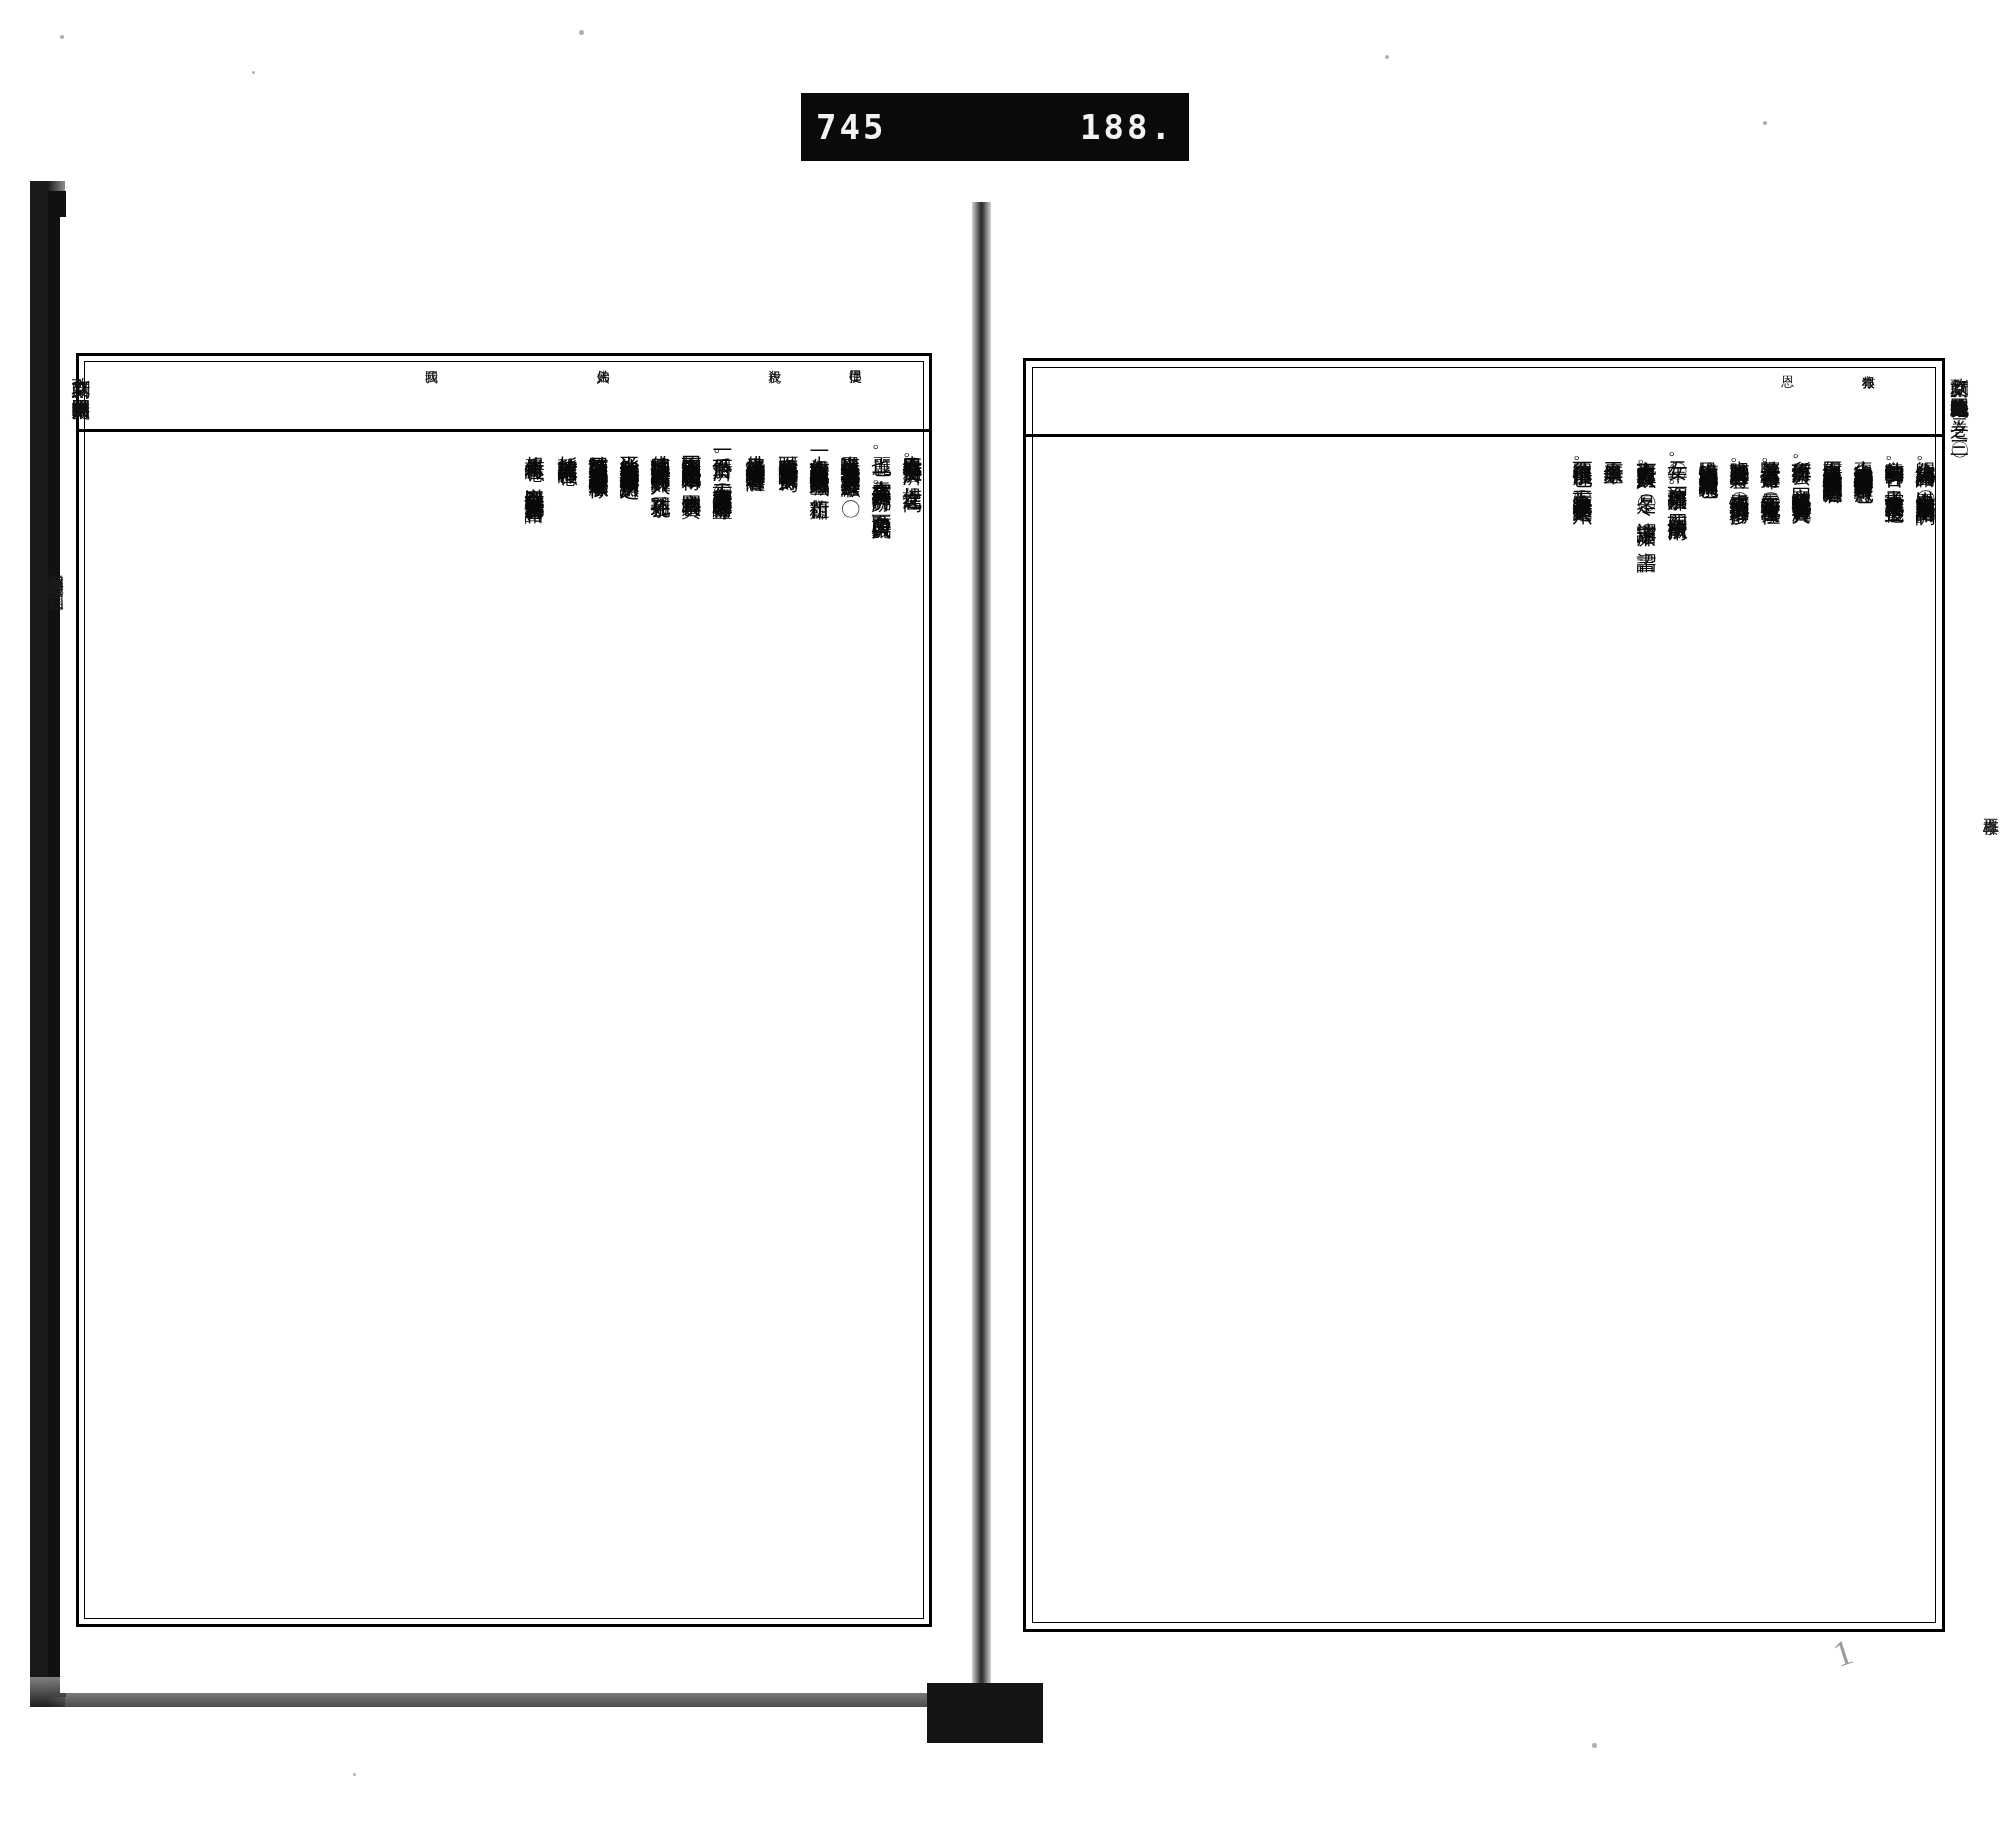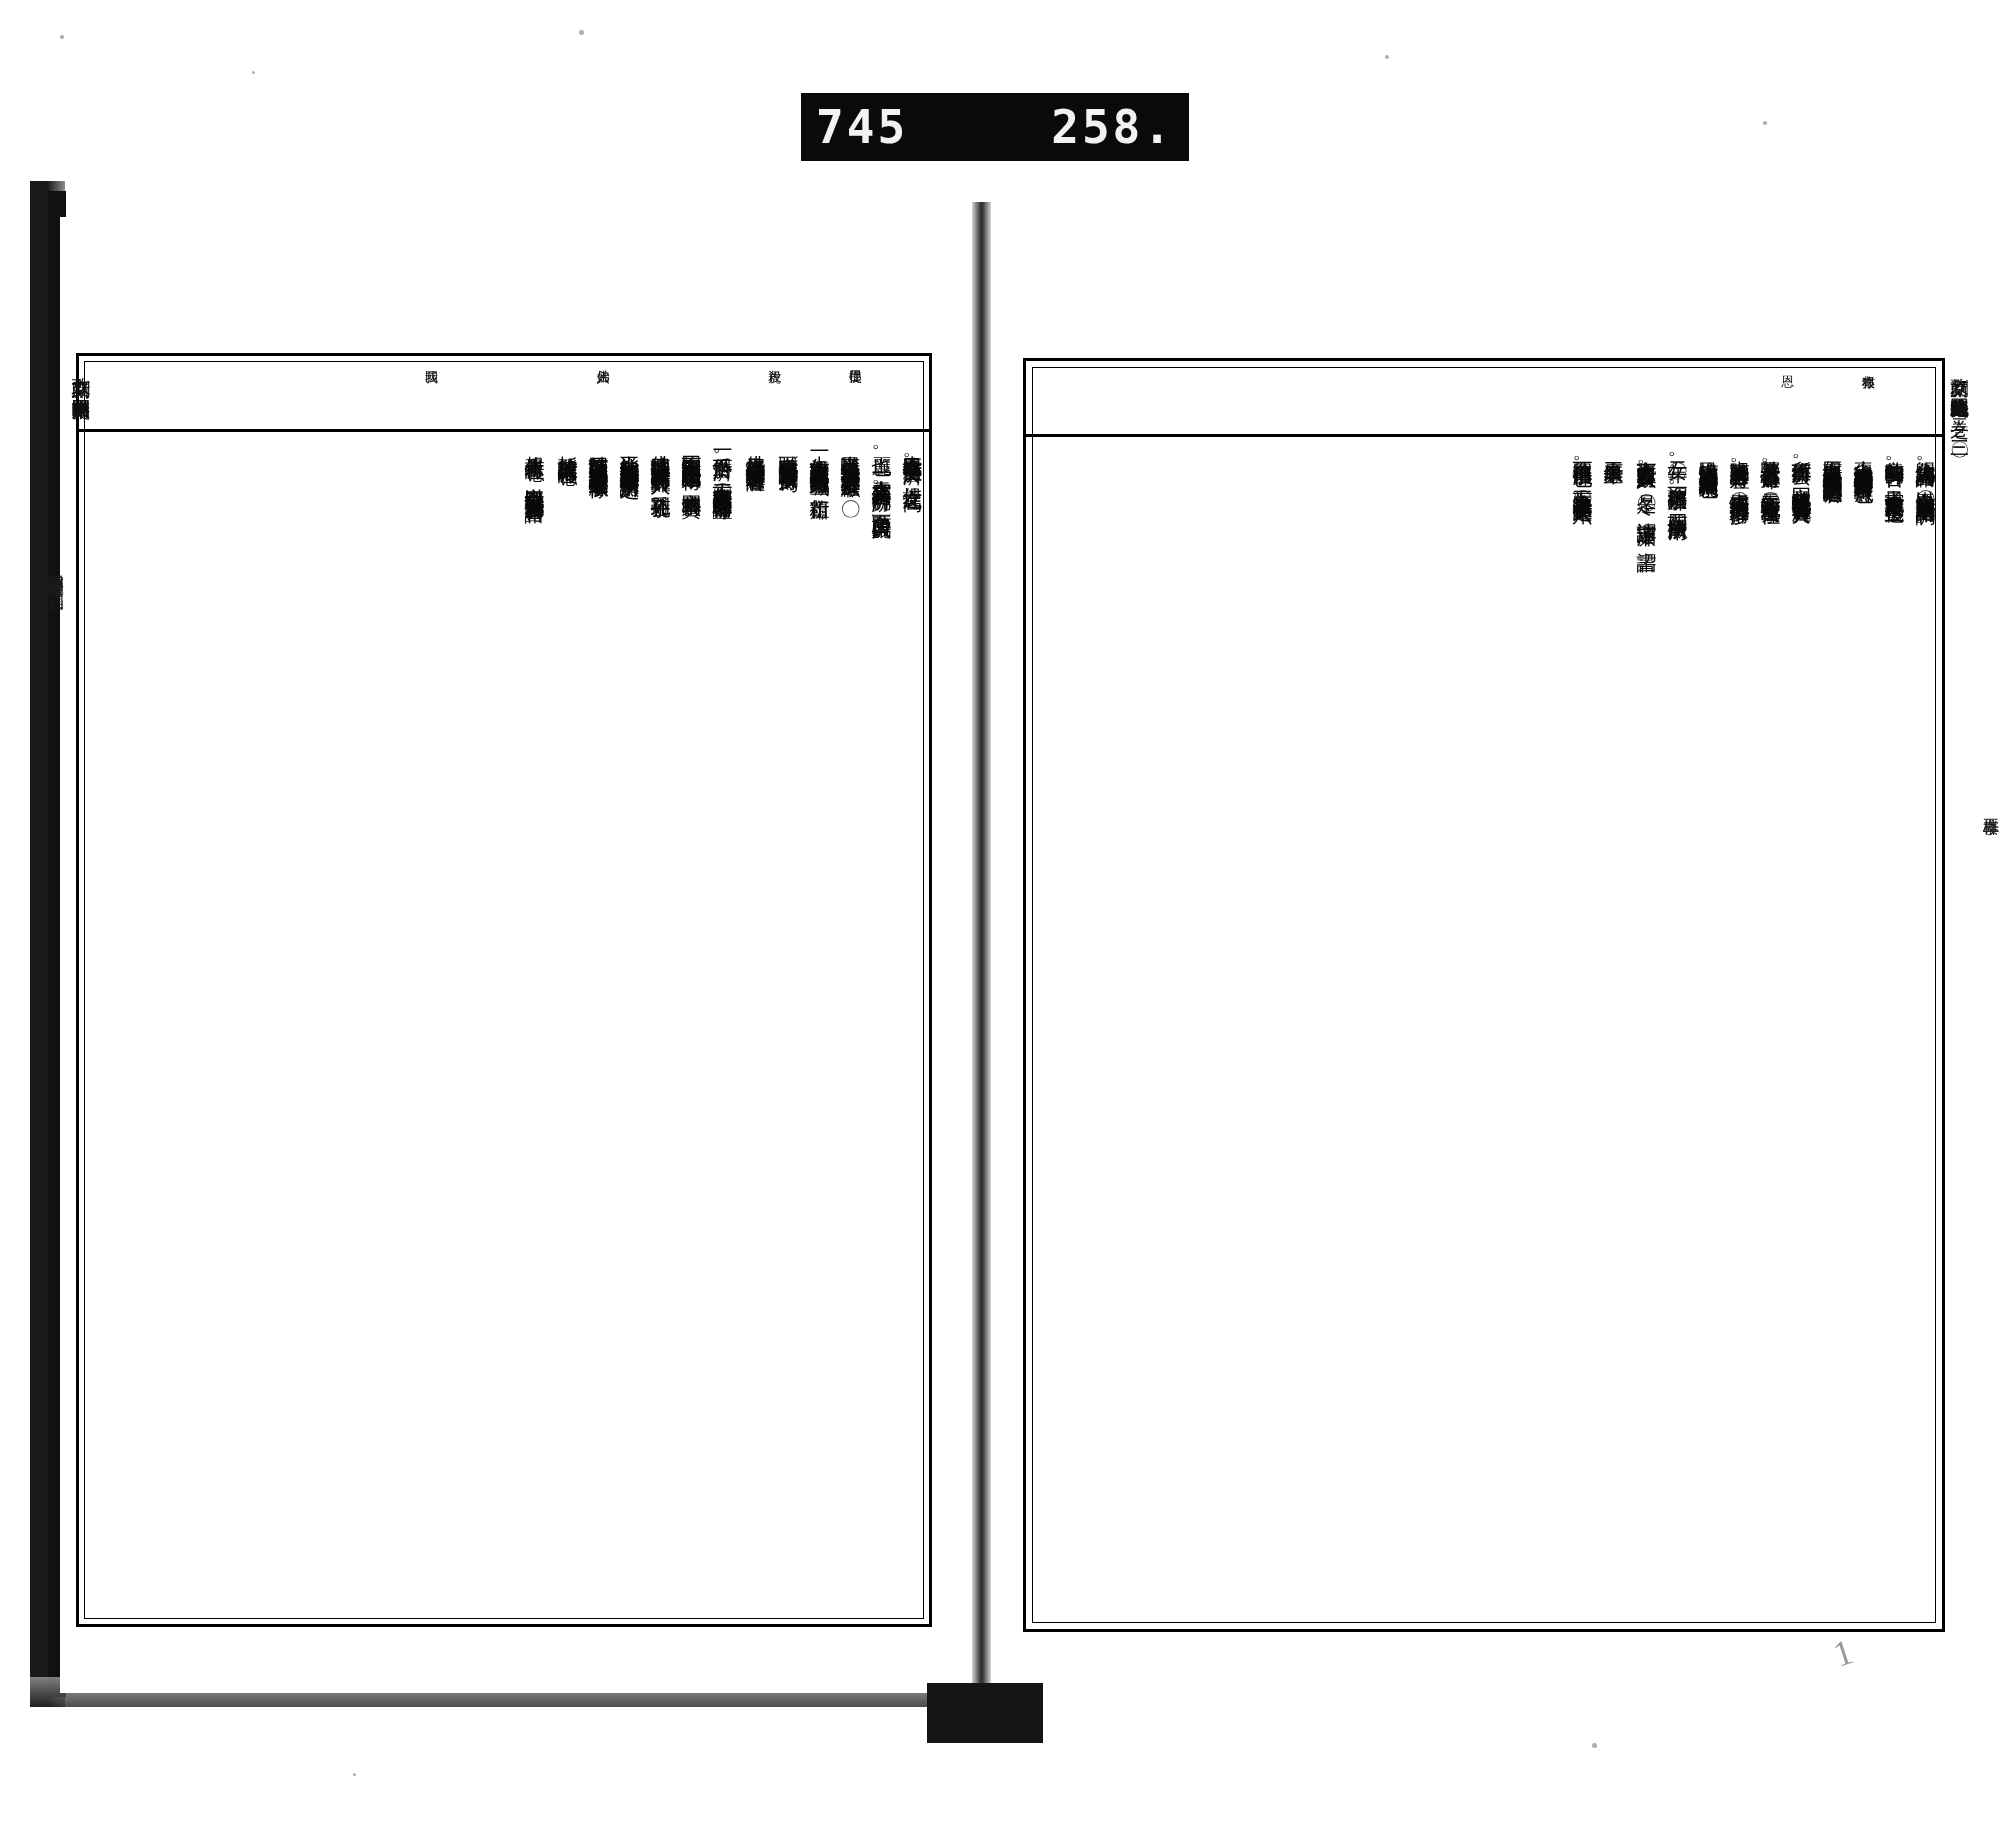--- a/index.html
+++ b/index.html
@@ -39,21 +39,21 @@
     background: #0a0a0a;
     display: flex;
     align-items: center;
     justify-content: space-between;
     padding: 0 15px;
     box-sizing: border-box;
   }
   .counter span {
     color: #f2f2f2;
     font-family: "DejaVu Sans Mono", monospace;
-    font-size: 46px;
+    font-size: 34px;
     letter-spacing: 3px;
     font-weight: bold;
   }
 
   
   .gutter {
     position: absolute;
     left: 972px;
     top: 202px;
     width: 19px;
@@ -231,21 +231,21 @@
   <div class="speck" style="left:60px;  top:35px;  width:3.5px;  height:3.5px;"></div>
   <div class="speck" style="left:252px;  top:71px; width:3px;  height:3px;"></div>
   <div class="speck" style="left:579px; top:30px;  width:4.5px;  height:4.5px;"></div>
   <div class="speck" style="left:1385px; top:55px; width:4px;  height:4px;"></div>
   <div class="speck" style="left:1763px; top:121px; width:3.5px;  height:3.5px;"></div>
   <div class="speck" style="left:1592px; top:1743px;width:4.5px;  height:4.5px;"></div>
   <div class="speck" style="left:353px;  top:1773px;width:3px;  height:3px;"></div>
 
   <div class="counter">
     <span>745</span>
-    <span>258.</span>
+    <span>188.</span>
   </div>
 
   <div class="left-dark"></div>
   <div class="left-dark2"></div>
   <div class="bottom-dark"></div>
 
   <div class="sheet" id="sheet-left"></div>
   <div class="sheet" id="sheet-right"></div>
 
   <div class="gutter"></div>

